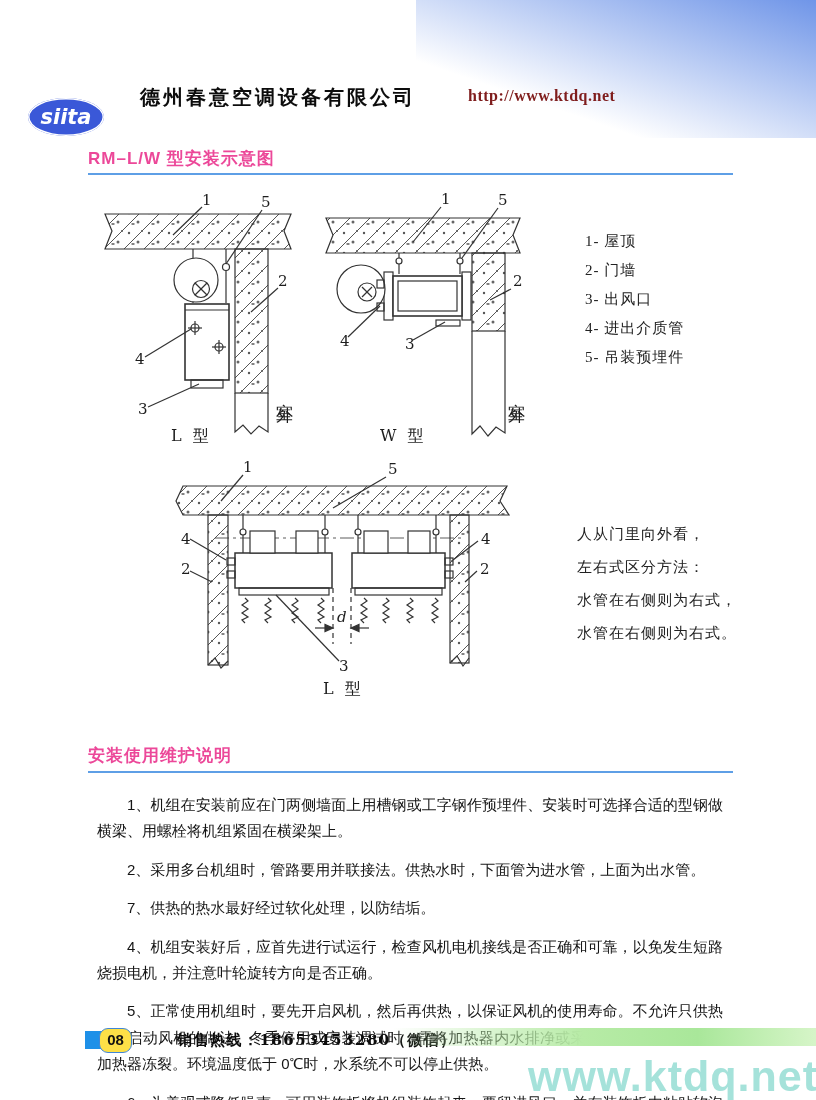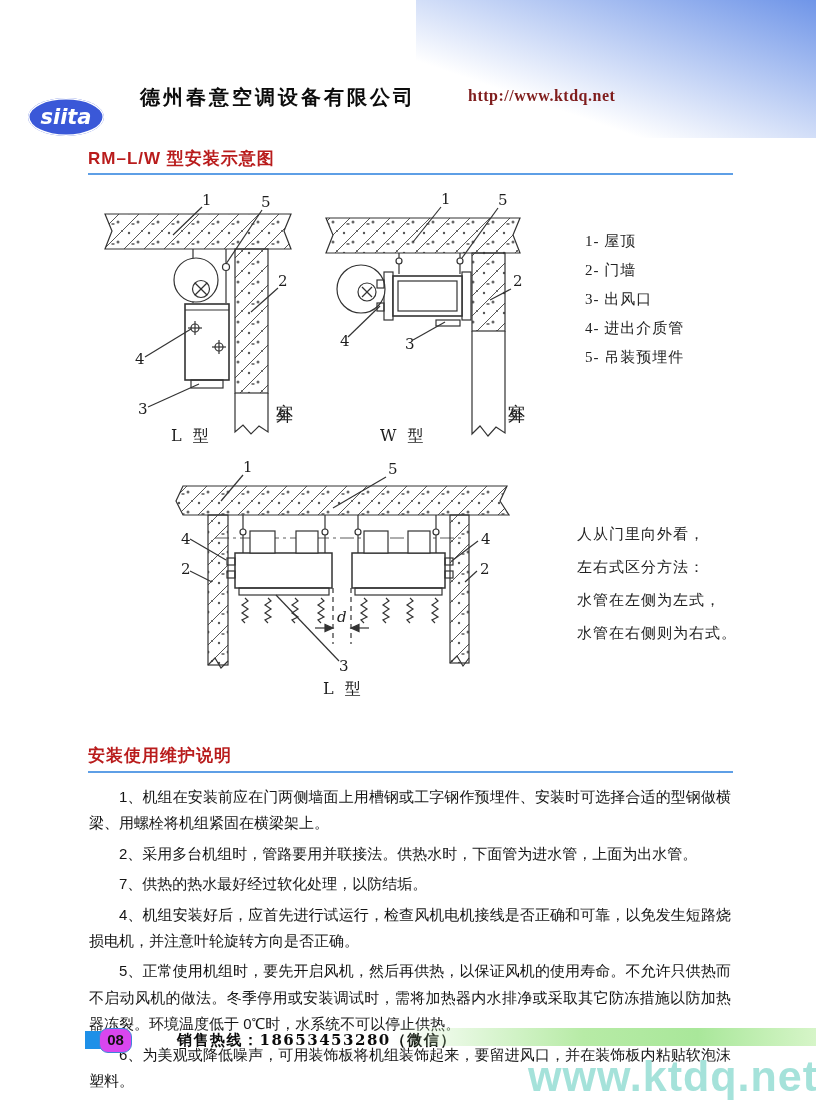--- a/index.html
+++ b/index.html
@@ -10,38 +10,38 @@
             background:linear-gradient(to bottom left,#6f95e8 0%,rgba(255,255,255,0) 72%);}
   .logo{position:absolute;left:28px;top:98px;width:76px;height:38px;background:#3a58d8;
         border-radius:50%;display:flex;align-items:center;justify-content:center;
         color:#fff;font-weight:bold;font-style:italic;font-size:21px;
         font-family:"DejaVu Sans",sans-serif;box-shadow:inset 0 0 0 1.5px #fff;}
   .company{position:absolute;left:140px;top:84px;font-size:20px;font-weight:bold;
            letter-spacing:3px;font-family:Liberation Serif, serif;color:#0c0c0c;}
   .website{position:absolute;left:468px;top:87px;font-size:16px;font-weight:bold;
            font-family:Liberation Serif, serif;color:#7f1d1d;letter-spacing:0.5px;}
   
-  .sec-title{position:absolute;left:88px;color:#b91c1c;font-size:17px;font-weight:bold;letter-spacing:1px;}
+  .sec-title{position:absolute;left:88px;color:#ec4899;font-size:17px;font-weight:bold;letter-spacing:1px;}
   .rule{position:absolute;left:88px;width:645px;height:2px;background:#5e9fe6;}
   
   .diag{position:absolute;}
   .diag text{font-family:"DejaVu Serif",serif;font-size:15px;fill:#1d1d1d;}
   .diag .cap{font-size:16px;letter-spacing:3px;}
   .vtext{position:absolute;writing-mode:vertical-rl;text-orientation:upright;
          font-family:"DejaVu Serif",serif;font-size:17px;color:#1d1d1d;letter-spacing:3px;}
   
   .legend{position:absolute;left:585px;top:227px;font-size:15px;line-height:29px;color:#222;letter-spacing:1px;font-family:Liberation Serif, serif;}
   .sidenote{position:absolute;left:577px;top:517px;font-size:15px;line-height:33px;color:#222;letter-spacing:1px;}
   
   .paras{position:absolute;left:85px;top:780px;width:650px;font-size:15px;line-height:26.4px;
          color:#151515;text-align:justify;}
-  .paras p{margin:4px;text-indent:2em;}
+  .paras p{margin:12px;text-indent:2em;}
   
   .pg-square{position:absolute;left:85px;top:1031px;width:16px;height:18px;background:#1e90e8;}
-  .pg-badge{position:absolute;left:99px;top:1028px;width:31px;height:23px;background:#d946ef;
+  .pg-badge{position:absolute;left:99px;top:1028px;width:31px;height:23px;background:#fde047;
             border:1.5px solid #3f86d8;border-radius:9px;text-align:center;font-size:15px;
             font-weight:bold;line-height:22px;color:#111;}
   .hotline{position:absolute;left:177px;top:1031px;font-size:15px;font-weight:bold;
            letter-spacing:1.5px;font-family:"DejaVu Serif",serif;color:#0c0c0c;}
   .band{position:absolute;left:393px;top:1028px;width:423px;height:18px;
         background:linear-gradient(to right,rgba(183,235,166,0) 0%,#b7eba6 45%,#a9e79a 72%,#d6f5c8 100%);}
   .watermark{position:absolute;right:-2px;top:1052px;font-size:43px;font-weight:bold;
              color:#a5e2da;letter-spacing:1px;white-space:nowrap;}
 </style>
 </head>
@@ -223,21 +223,21 @@
     <text x="326" y="86">4</text>
     <text x="325" y="116">2</text>
     <text x="184" y="213">3</text>
     <text x="182" y="164" font-style="italic">d</text>
     <text class="cap" x="168" y="236">L 型</text>
   </svg>
 
   <div class="sidenote">
     <div>人从门里向外看，</div>
     <div>左右式区分方法：</div>
-    <div>水管在左侧为左式，</div>
+    <div>水管在右侧则为右式，</div>
     <div>水管在右侧则为右式。</div>
   </div>
 
   <div class="sec-title" style="top:744px">安装使用维护说明</div>
   <div class="rule" style="top:771px"></div>
   <div class="paras">
     <p>1、机组在安装前应在门两侧墙面上用槽钢或工字钢作预埋件、安装时可选择合适的型钢做横梁、用螺栓将机组紧固在横梁架上。</p>
     <p>2、采用多台机组时，管路要用并联接法。供热水时，下面管为进水管，上面为出水管。</p>
     <p>7、供热的热水最好经过软化处理，以防结垢。</p>
     <p>4、机组安装好后，应首先进行试运行，检查风机电机接线是否正确和可靠，以免发生短路烧损电机，并注意叶轮旋转方向是否正确。</p>

